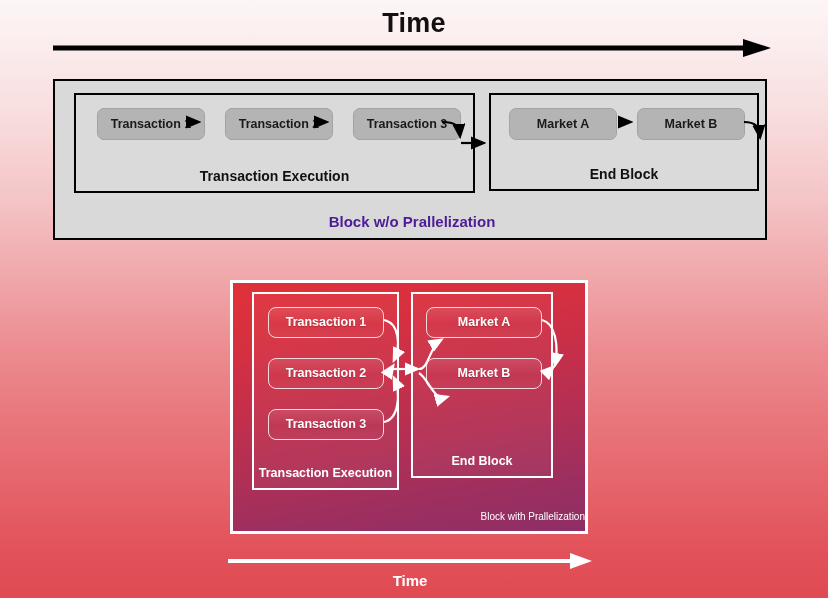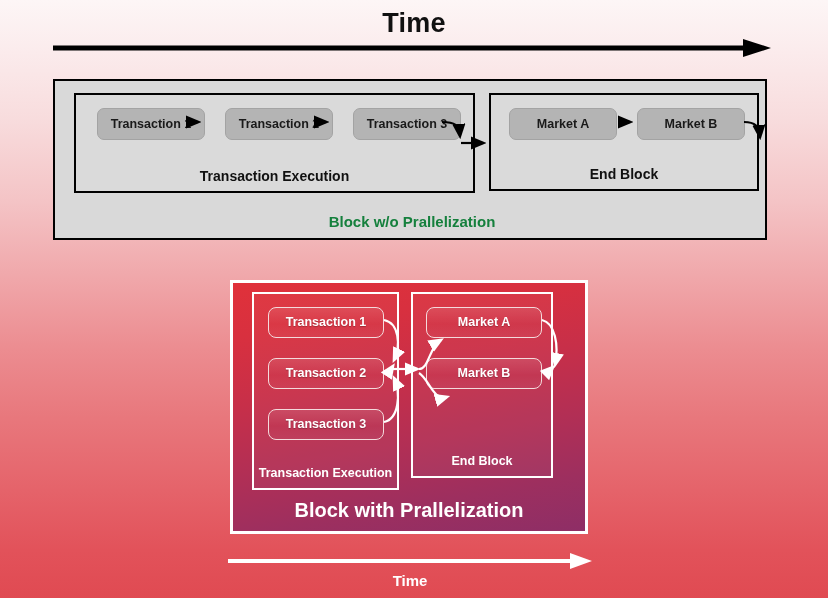--- a/index.html
+++ b/index.html
@@ -58,21 +58,21 @@
   }
 
   #top-outer-label {
     position: absolute;
     left: 0;
     bottom: 8px;
     width: 714px;
     text-align: center;
     font-size: 15px;
     font-weight: bold;
-    color: #15803d;
+    color: #4c1d95;
   }
 
   .top-inner-block {
     position: absolute;
     background: #dadada;
     border: 2px solid #000000;
     box-sizing: border-box;
   }
   #top-txexec-block {
     left: 19px;
@@ -138,23 +138,23 @@
         #9d2f5f 82%,
         #8e2e66 100%);
     border: 3px solid #ffffff;
     box-sizing: border-box;
   }
   #bottom-card-label {
     position: absolute;
     left: 0;
     bottom: 9px;
     width: 100%;
-    text-align: center;
-    font-size: 20px;
-    font-weight: bold;
+    text-align: right;
+    font-size: 10px;
+    font-weight: normal;
     color: #ffffff;
   }
 
   .bottom-inner-block {
     position: absolute;
     border: 2px solid #ffffff;
     box-sizing: border-box;
     background: rgba(255,255,255,0.04);
   }
   #bottom-txexec-block {

